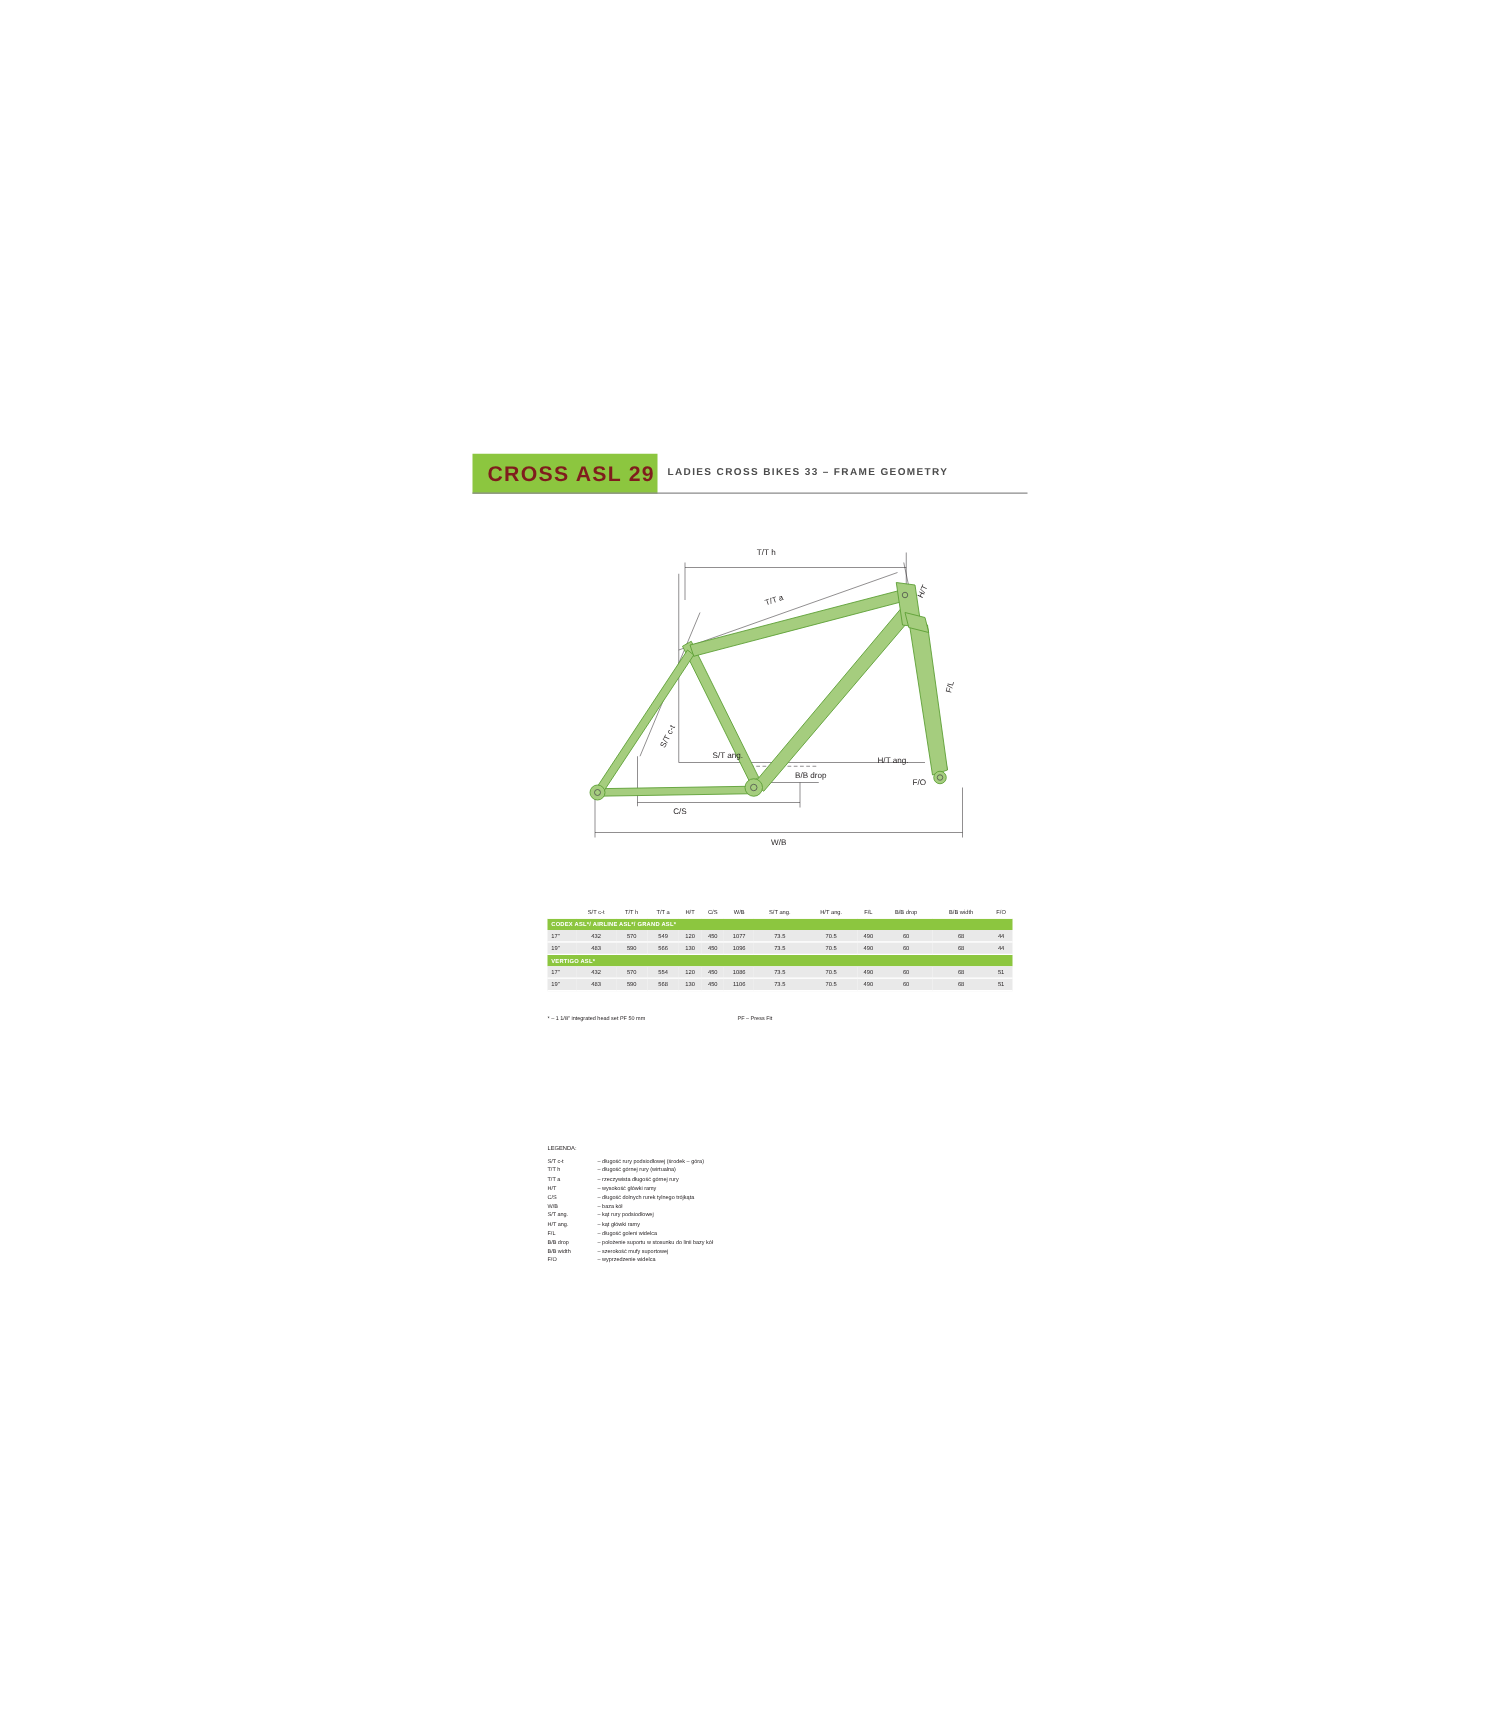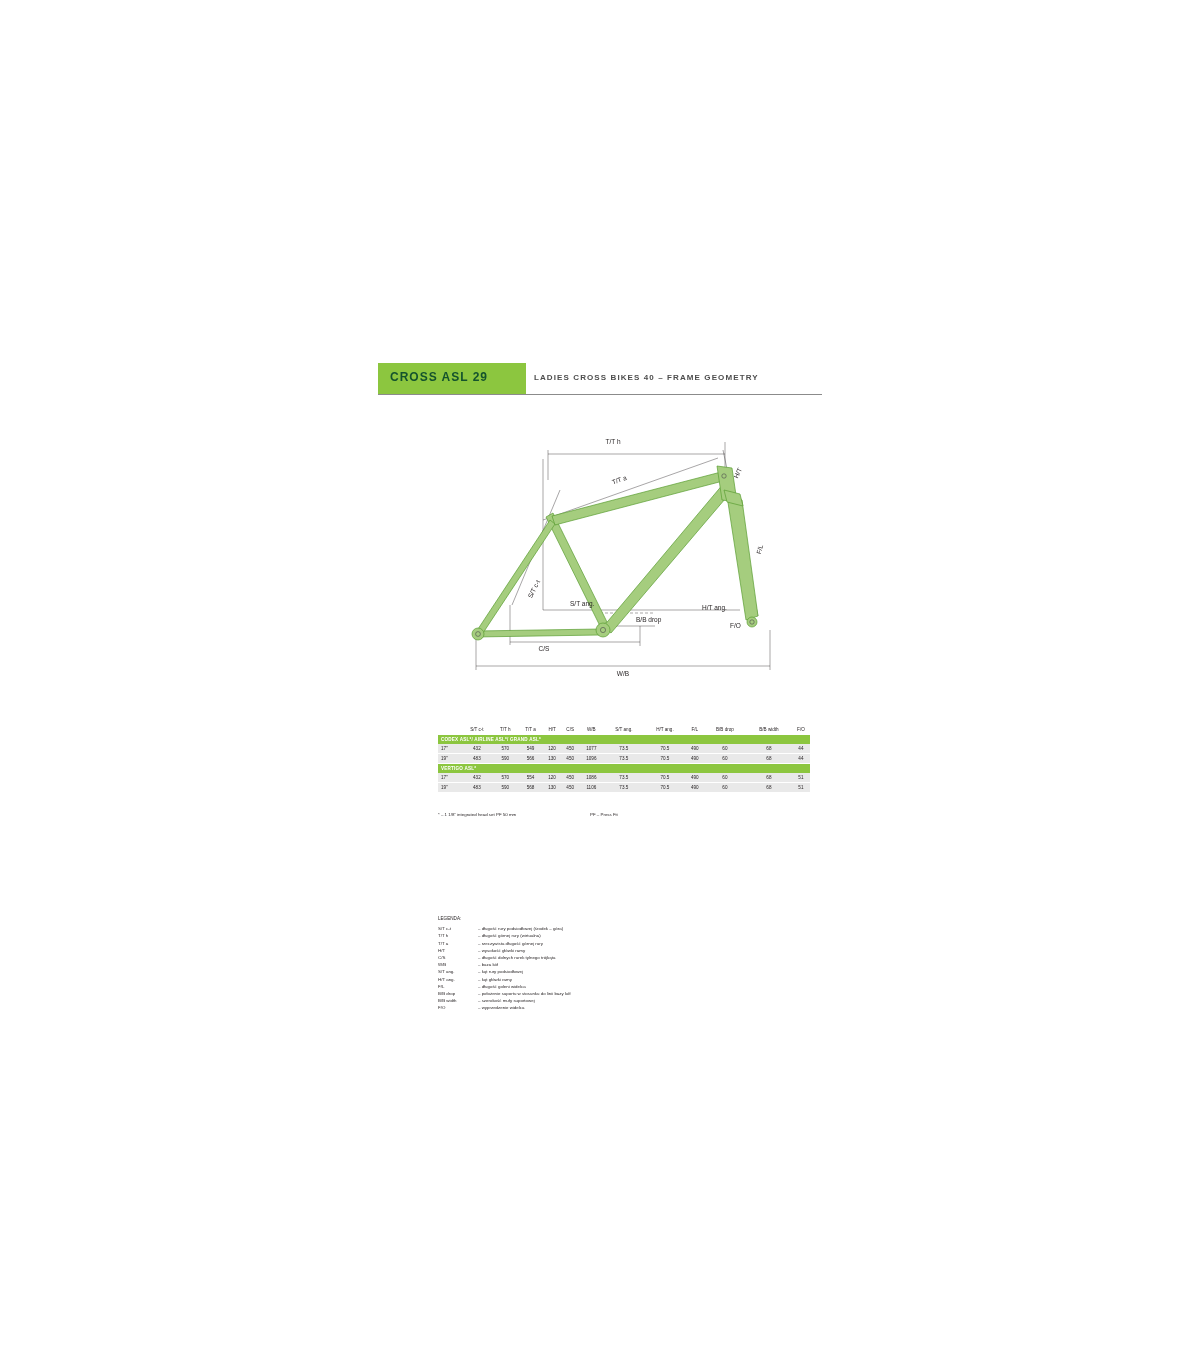--- a/index.html
+++ b/index.html
@@ -3,21 +3,21 @@
 <meta charset="utf-8">
 <style>
   html,body{margin:0;padding:0;background:#ffffff;}
   body{width:1200px;height:1372px;position:relative;font-family:"Liberation Sans",sans-serif;color:#231f20;}
 
   .page{position:absolute;left:0;top:0;width:1200px;height:1372px;}
 
   
   .header{position:absolute;left:378px;top:363px;width:444px;height:32px;}
   .header-badge{position:absolute;left:0;top:0;width:148px;height:32px;background:#8cc63f;}
-  .header-badge span{position:absolute;left:12px;top:7px;font-size:12px;font-weight:bold;color:#14532d;letter-spacing:1px;font-family:"Liberation Sans",sans-serif;}
+  .header-badge span{position:absolute;left:12px;top:7px;font-size:17px;font-weight:bold;color:#7f1d1d;letter-spacing:1px;font-family:"Liberation Sans",sans-serif;}
   .header-sub{position:absolute;left:156px;top:10px;font-size:8px;letter-spacing:1.1px;color:#4d4d4d;font-weight:bold;}
   .header-rule{position:absolute;left:0;top:31px;width:444px;height:1px;background:#8b8b8b;}
 
   
   .drawing{position:absolute;left:440px;top:430px;width:340px;height:275px;}
   .drawing svg{display:block;}
 
   
   .table-wrap{position:absolute;left:438px;top:725px;width:372px;}
   table{border-collapse:collapse;width:372px;font-size:4.6px;}
@@ -42,21 +42,21 @@
 </style>
 </head>
 <body>
 
 <div class="page">
 
   <div class="header">
     <div class="header-badge">
       <span>CROSS ASL 29</span>
     </div>
-    <div class="header-sub">LADIES CROSS BIKES 40 – FRAME GEOMETRY</div>
+    <div class="header-sub">LADIES CROSS BIKES 33 – FRAME GEOMETRY</div>
     <div class="header-rule"></div>
   </div>
 
   <div class="drawing">
     <svg width="340" height="275" viewBox="0 0 340 275" xmlns="http://www.w3.org/2000/svg">
       <g stroke="#231f20" stroke-width="0.4" fill="none">
 
         <line x1="108" y1="20" x2="108" y2="50"></line>
         <line x1="285" y1="12" x2="285" y2="40"></line>
         <line x1="108" y1="24" x2="285" y2="24"></line>

